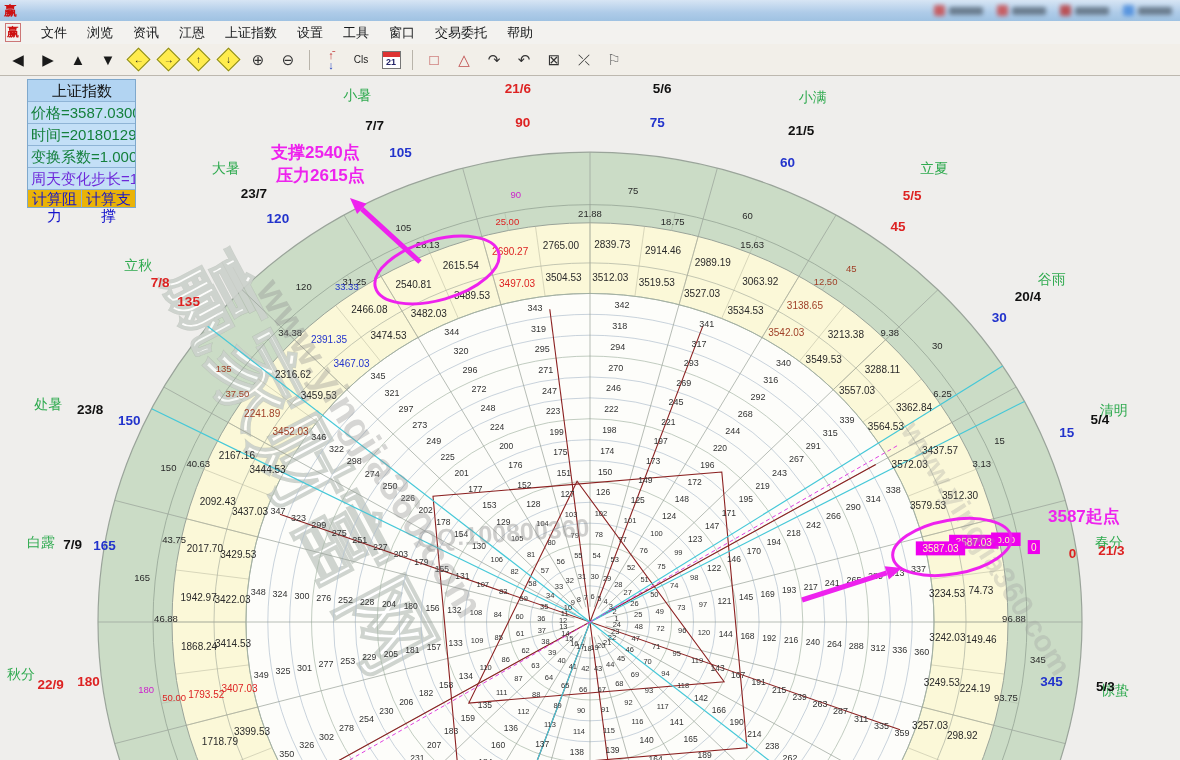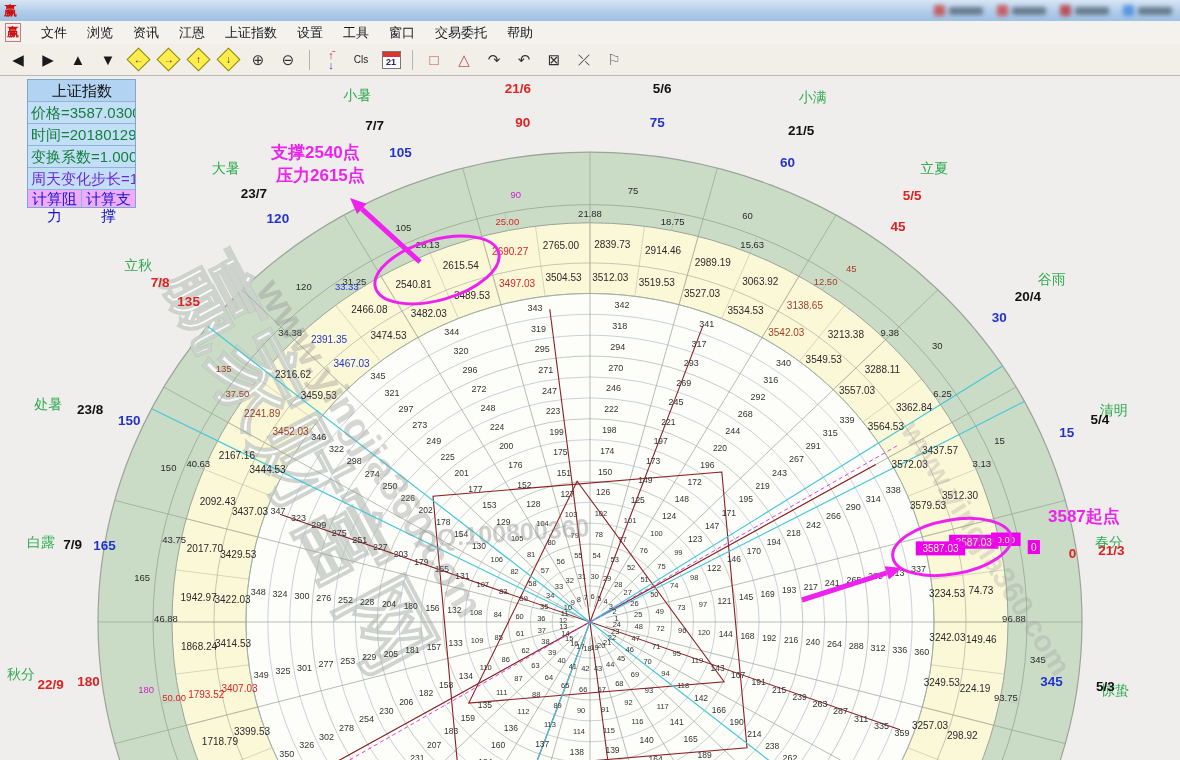--- a/index.html
+++ b/index.html
@@ -38,21 +38,21 @@
   .tb-updown .u{color:#c03030;} .tb-updown .d{color:#2040c0;}
   
   #panel{position:absolute;left:0;top:79px;width:107px;z-index:25;font-size:15px;
     border:1px solid #7fa8cc;background:#c3dff7;margin-left:27px;}
   .panel-row{border-bottom:1px solid #8fb4d6;padding:2px 2px 2px 3px;white-space:nowrap;overflow:hidden;
     background:#c3dff7;color:#15803d;height:17px;line-height:17px;}
   .panel-title{text-align:center;color:#101010;background:#b2d4f2;font-weight:normal;}
   .panel-black{color:#6d28d9;}
   .panel-btns{display:flex;}
   .panel-btn{flex:1;text-align:center;color:#1414cc;border-right:1px solid #8fb4d6;cursor:pointer;
-    height:17px;line-height:17px;background:#f0abfc;}
+    height:17px;line-height:17px;background:#eab308;}
   .panel-btn:last-child{border-right:none;}
   svg{position:absolute;left:0;top:0;z-index:1;}
 </style>
 </head>
 <body>
 <div id="stage">
 
 <div id="titlebar">
   <span class="logo">赢</span>
   <div id="title-right">

